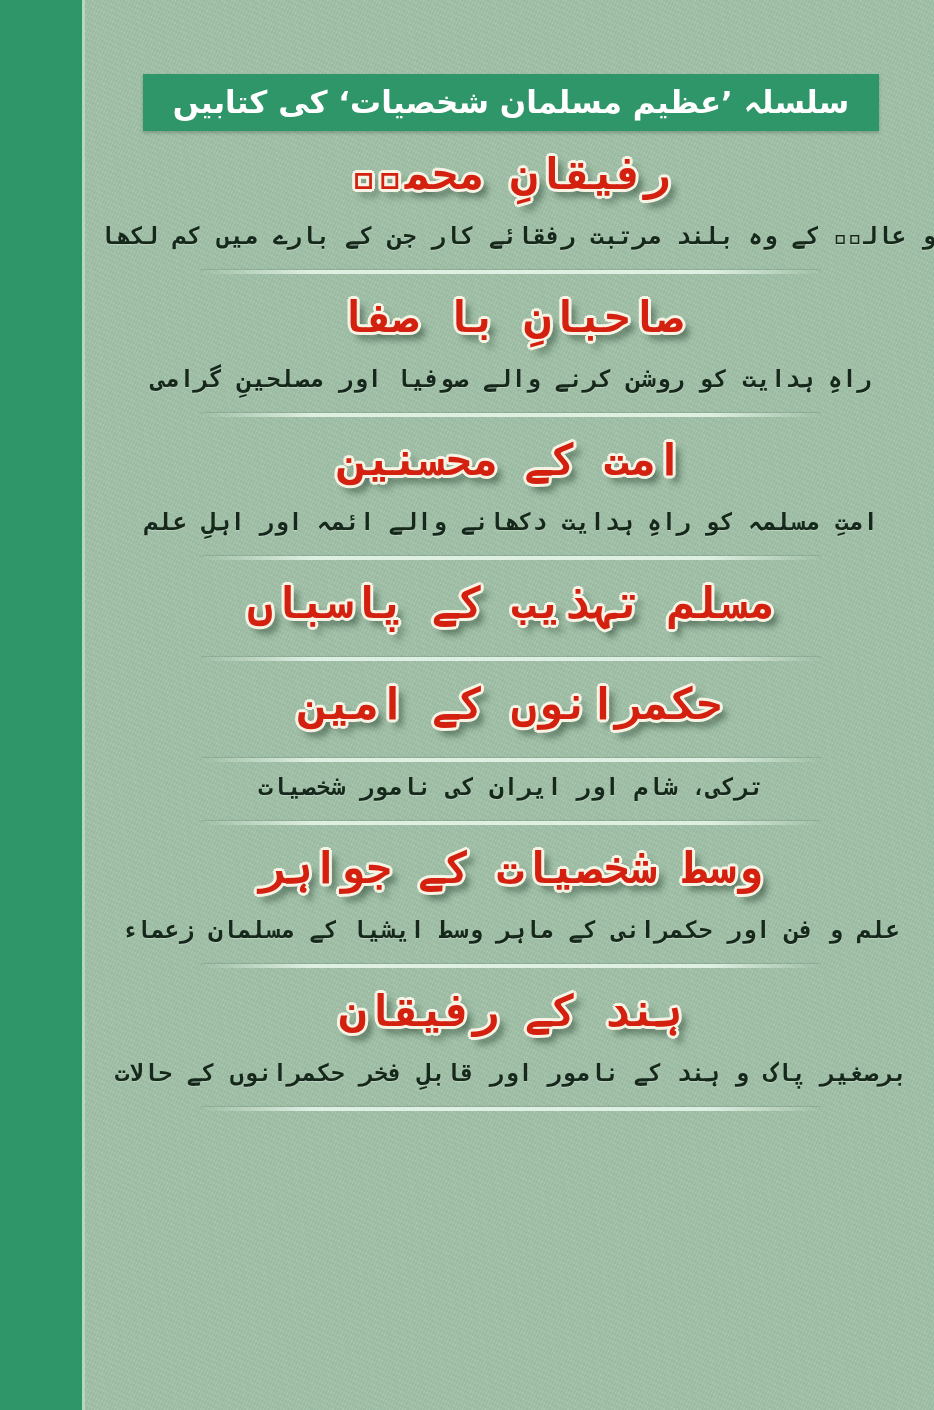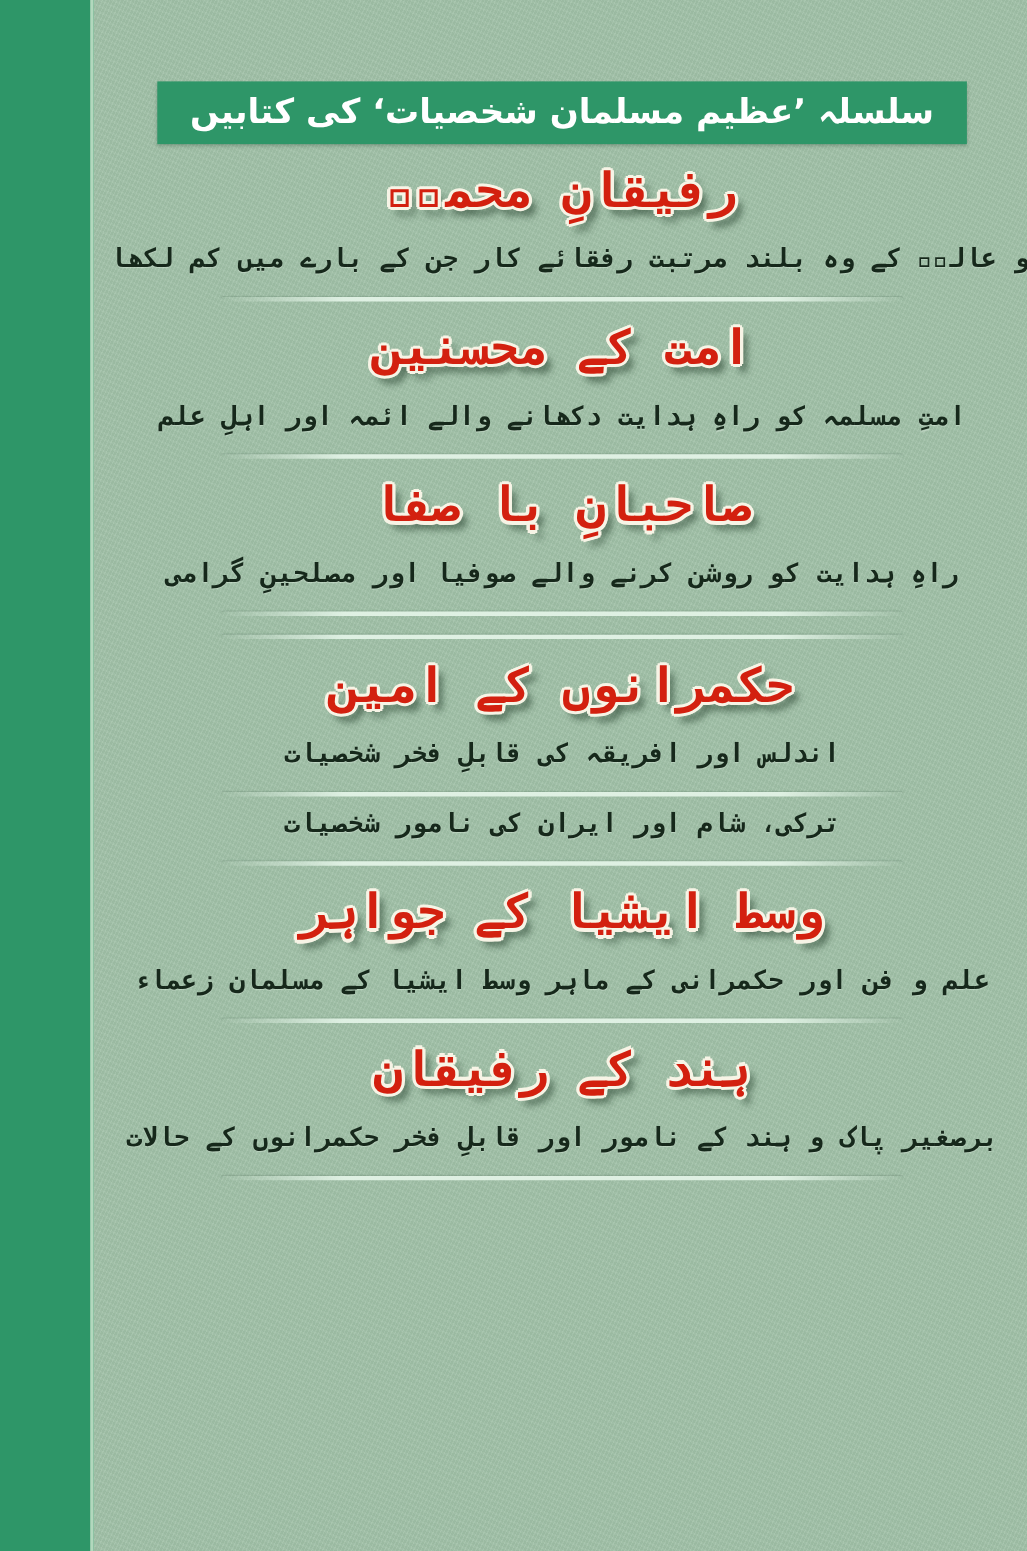--- a/index.html
+++ b/index.html
@@ -110,48 +110,48 @@
 
   <div class="series-banner">سلسلہ ’عظیم مسلمان شخصیات‘ کی کتابیں</div>
 
   <section class="book">
     <h2 class="book-title">رفیقانِ محمدؐ</h2>
     <p class="book-subtitle">رحمتِ دو عالمؐ کے وہ بلند مرتبت رفقائے کار جن کے بارے میں کم لکھا گیا ہے</p>
     <div class="divider"></div>
   </section>
 
   <section class="book">
+    <h2 class="book-title">صاحبانِ با صفا</h2>
+    <p class="book-subtitle">راہِ ہدایت کو روشن کرنے والے صوفیا اور مصلحینِ گرامی</p>
+    <div class="divider"></div>
+  </section>
+
+  <section class="book">
     <h2 class="book-title">امت کے محسنین</h2>
     <p class="book-subtitle">امتِ مسلمہ کو راہِ ہدایت دکھانے والے ائمہ اور اہلِ علم</p>
     <div class="divider"></div>
   </section>
 
   <section class="book">
-    <h2 class="book-title">صاحبانِ با صفا</h2>
-    <p class="book-subtitle">راہِ ہدایت کو روشن کرنے والے صوفیا اور مصلحینِ گرامی</p>
-    <div class="divider"></div>
-  </section>
-
-  <section class="book">
+    <h2 class="book-title">مسلم تہذیب کے پاسباں</h2>
     <div class="divider"></div>
   </section>
 
   <section class="book">
     <h2 class="book-title">حکمرانوں کے امین</h2>
-    <p class="book-subtitle">اندلس اور افریقہ کی قابلِ فخر شخصیات</p>
     <div class="divider"></div>
   </section>
 
   <section class="book">
     <p class="book-subtitle">ترکی، شام اور ایران کی نامور شخصیات</p>
     <div class="divider"></div>
   </section>
 
   <section class="book">
-    <h2 class="book-title">وسط ایشیا کے جواہر</h2>
+    <h2 class="book-title">وسط شخصیات کے جواہر</h2>
     <p class="book-subtitle">علم و فن اور حکمرانی کے ماہر وسط ایشیا کے مسلمان زعماء</p>
     <div class="divider"></div>
   </section>
 
   <section class="book">
     <h2 class="book-title">ہند کے رفیقان</h2>
     <p class="book-subtitle">برصغیر پاک و ہند کے نامور اور قابلِ فخر حکمرانوں کے حالات</p>
     <div class="divider"></div>
   </section>
 

